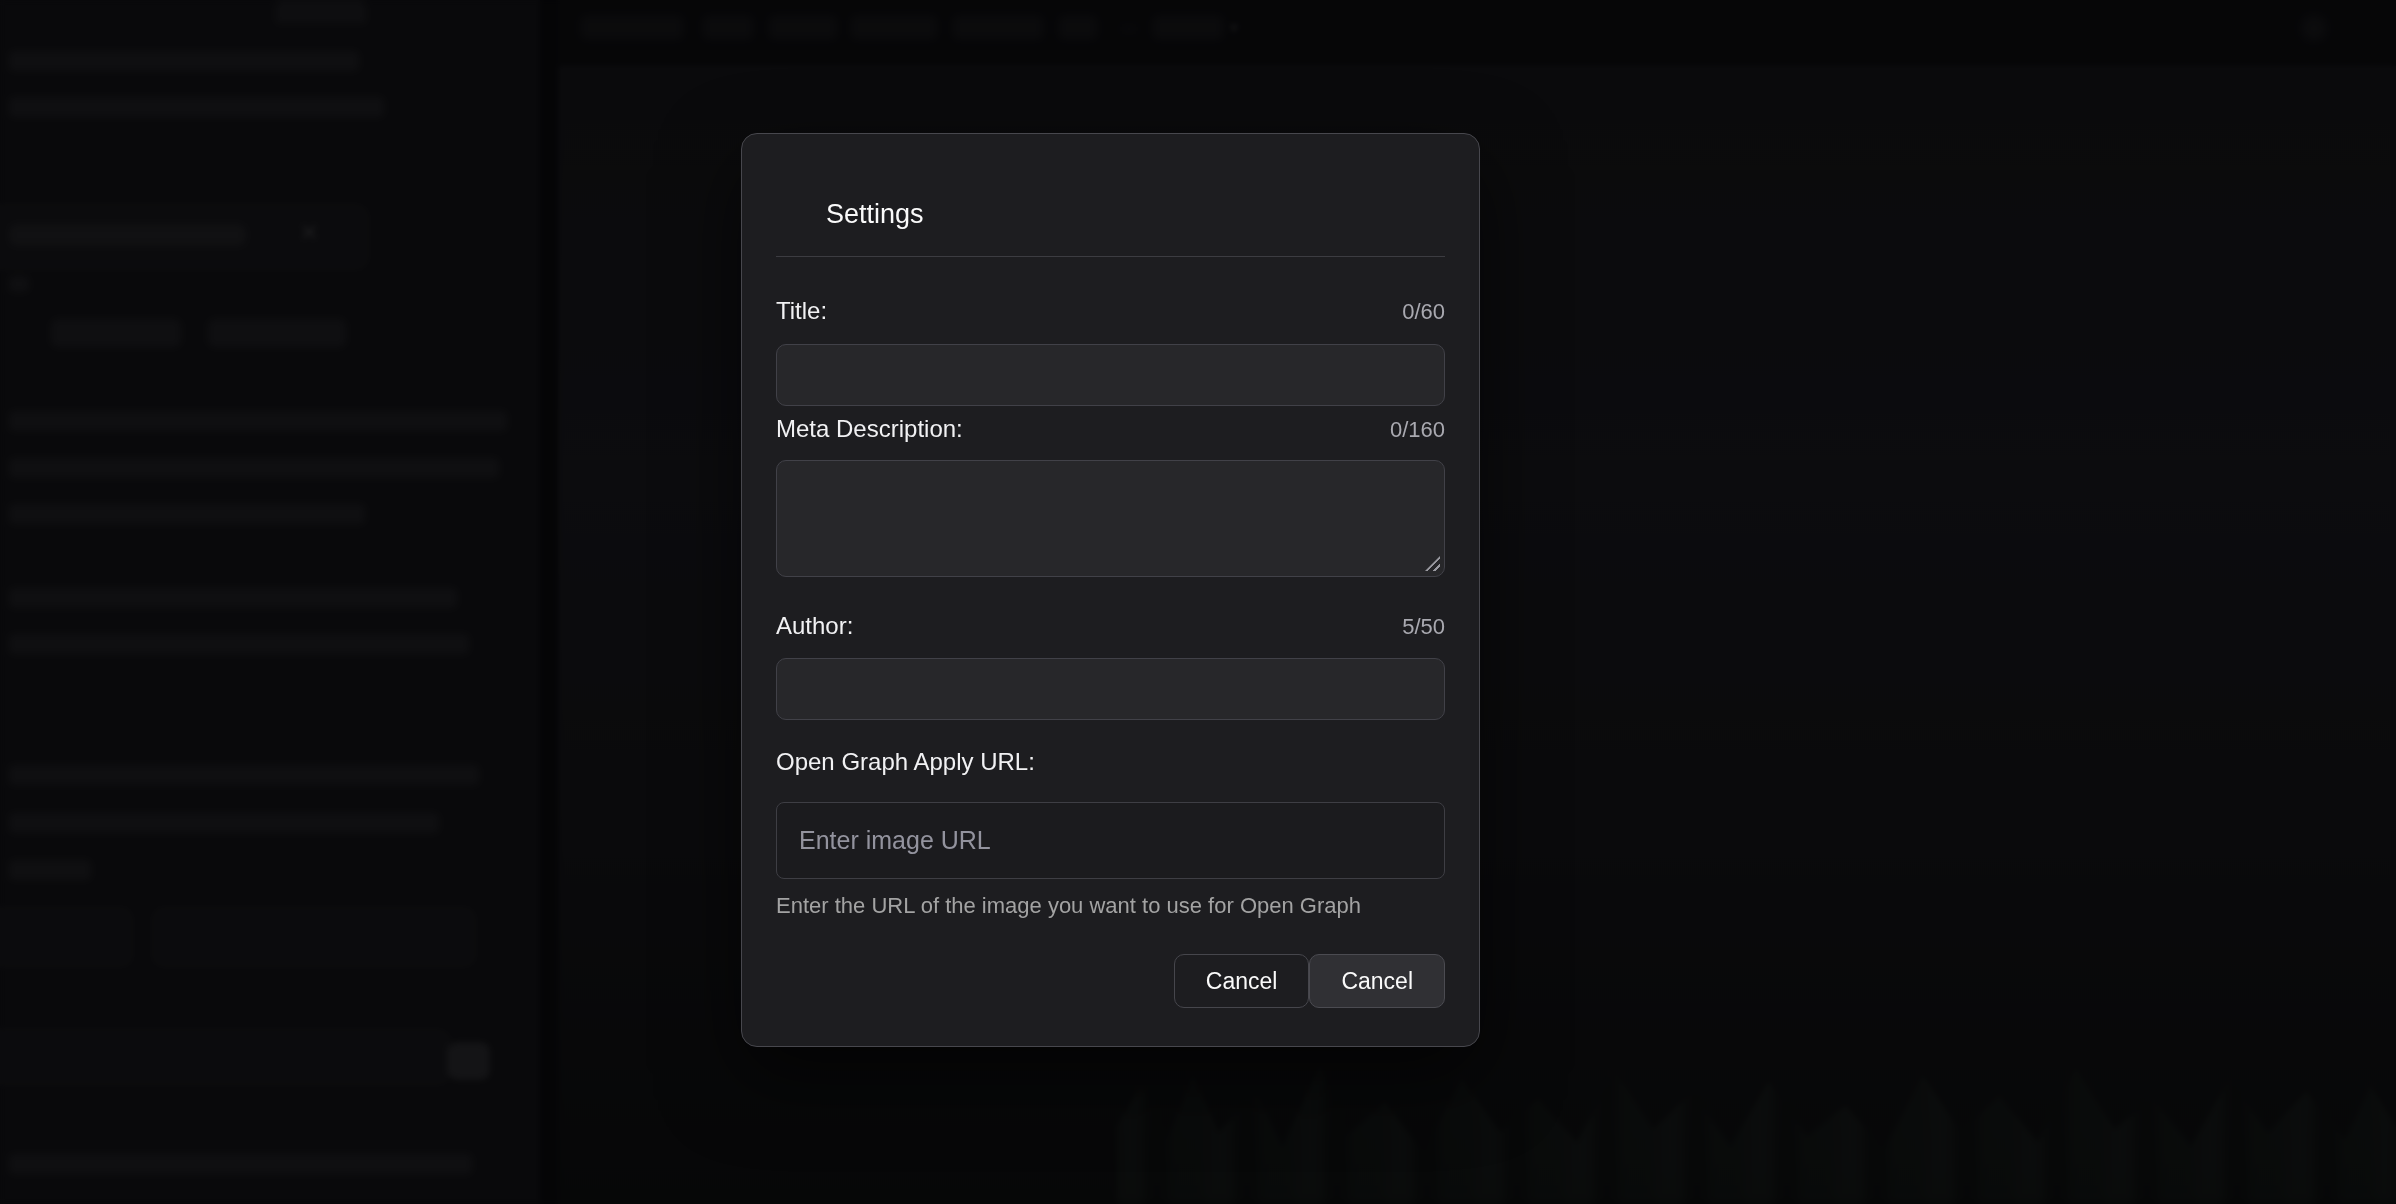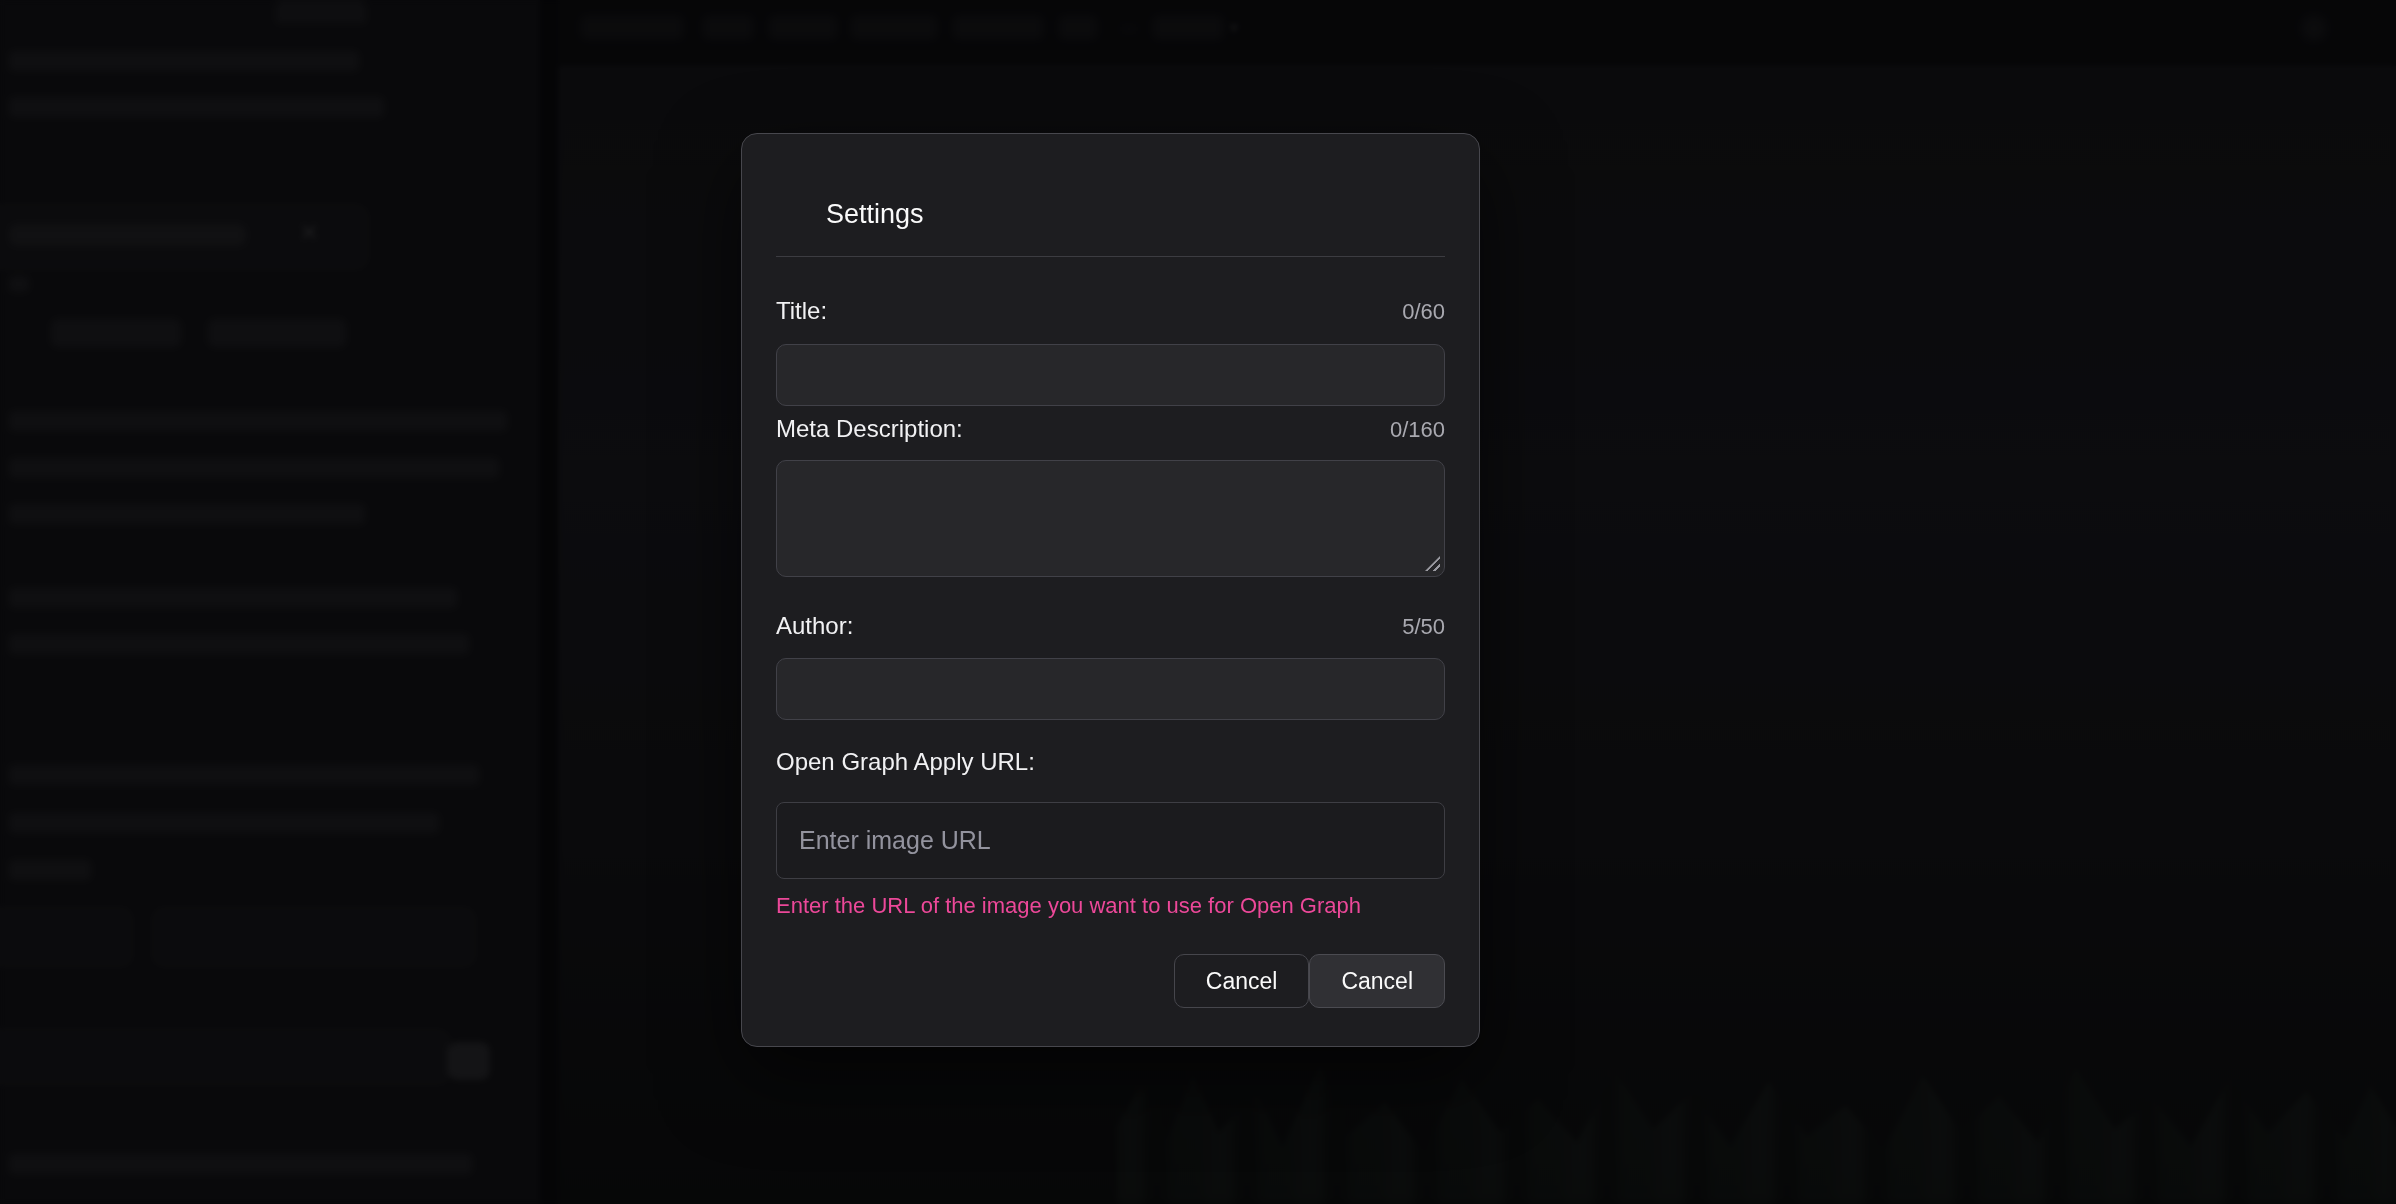--- a/index.html
+++ b/index.html
@@ -53,21 +53,21 @@
   .meta-textarea{display:block;width:100%;box-sizing:border-box;height:117px;background:#27272a;
     border:1px solid #414148;border-radius:10px;color:#e8e8ea;font-size:24px;padding:12px 20px;
     resize:none;font-family:"Liberation Sans","DejaVu Sans",sans-serif;outline:none;}
   .resize-handle{position:absolute;right:5px;bottom:6px;width:15px;height:15px;
     clip-path:polygon(100% 0,100% 100%,0 100%);
     background:repeating-linear-gradient(-45deg,transparent 0 3.5px,#9a9aa1 3.5px 5.5px);}
   .url-input{display:block;width:100%;box-sizing:border-box;height:77px;background:#1b1b1e;
     border:1px solid #3e3e44;border-radius:8px;color:#e8e8ea;font-size:25px;padding:0 22px;
     font-family:"Liberation Sans","DejaVu Sans",sans-serif;outline:none;}
   .url-input::placeholder{color:#93939e;opacity:1;}
-  .helper-text{margin-top:12px;font-size:22px;line-height:30px;color:#ec4899;}
+  .helper-text{margin-top:12px;font-size:22px;line-height:30px;color:#a3a3a3;}
   .btn-row{margin-top:33px;display:flex;justify-content:flex-end;}
   .btn{height:54px;border-radius:10px;font-size:23px;color:#fafafa;cursor:pointer;
     font-family:"Liberation Sans","DejaVu Sans",sans-serif;display:flex;align-items:center;}
   .btn-cancel{background:#1d1d20;border:1px solid #46464c;padding:0 31px;}
   .btn-apply{background:#303034;border:1px solid #4b4b51;padding:0 31px;}
   
   .mt-row1{margin-top:39px;} .mt-input1{margin-top:17px;}
   .mt-row2{margin-top:8px;} .mt-input2{margin-top:15px;}
   .mt-row3{margin-top:34px;gap:28px;} .mt-input3{margin-top:16px;}
   .mt-row4{margin-top:27px;} .mt-input4{margin-top:25px;}

